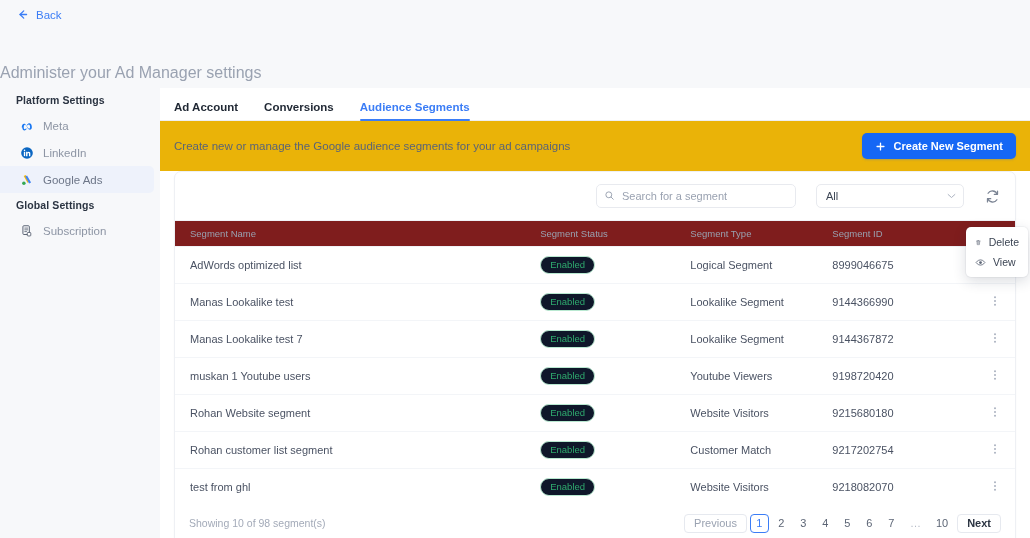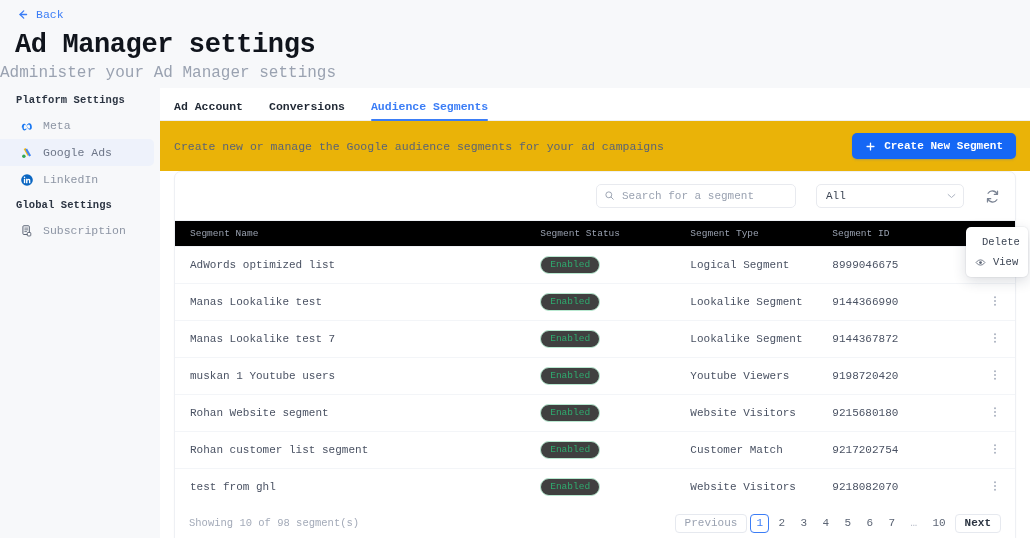--- a/index.html
+++ b/index.html
@@ -3,21 +3,21 @@
 <meta charset="utf-8">
 <style>
   * { box-sizing: border-box; margin: 0; padding: 0; }
   html, body {
     width: 1030px; height: 538px;
     background: #f7f8fa;
     font-family: "Liberation Sans", sans-serif;
     -webkit-font-smoothing: antialiased;
     overflow: hidden;
   }
-  .page { position: relative; width: 1030px; height: 392px; font-family: Liberation Mono, monospace; }
+  .page { position: relative; width: 1030px; height: 392px; }
 
   
   .back-link {
     position: absolute; left: 16px; top: 8px;
     display: flex; align-items: center; gap: 7px;
     color: #3b7df6; font-size: 11.5px; cursor: pointer;
   }
   .back-arrow { display: block; width: 13px; height: 13px; }
 
   
@@ -111,39 +111,39 @@
     background: #fff; cursor: pointer;
   }
   .chev { position: absolute; right: 8px; top: 9px; width: 9px; height: 6px; }
   .refresh-btn {
     width: 17px; height: 17px; cursor: pointer; display:block;
   }
 
   
   table { width: 100%; border-collapse: collapse; table-layout: fixed; }
   thead th {
-    background: #000000; text-align: left;
+    background: #7f1d1d; text-align: left;
     font-size: 9.5px; font-weight: 400; color: #99a1b0;
     padding: 7px 0 7px 0; border-top: 1px solid #f0f2f6;
     border-bottom: 1px solid #f0f2f6;
   }
   tbody td {
     font-size: 11px; color: #4a5263; padding: 0;
     height: 37px; vertical-align: middle;
     border-bottom: 1px solid #f3f5f8;
   }
   tbody tr:last-child td { border-bottom: none; }
   .c-name  { width: 360px; padding-left: 15px !important; }
   .c-status{ width: 148px; }
   .c-type  { width: 140px; }
   .c-id    { width: 140px; }
   .c-act   { width: 40px; text-align: center; }
   .badge {
     display: inline-block; font-size: 9.5px; color: #2faa6e;
-    background: #404040; border: 1px solid #b9e9d1;
+    background: #0f172a; border: 1px solid #b9e9d1;
     border-radius: 9px; padding: 2px 9px 3px;
   }
   .kebab { width: 12px; height: 12px; display: inline-block; cursor: pointer; }
 
   
   .card-foot {
     display: flex; align-items: center; justify-content: space-between;
     padding: 8px 14px 10px; background: #fff;
   }
   .showing { font-size: 10.5px; color: #a3aab8; }
@@ -178,51 +178,50 @@
 <div class="page">
 
   <div class="back-link">
     <svg class="back-arrow" viewBox="0 0 16 16">
       <path d="M9.5 3.5 L5 8 L9.5 12.5" fill="none" stroke="#3b7df6" stroke-width="1.6" stroke-linecap="round" stroke-linejoin="round"></path>
       <path d="M5 8 H13" fill="none" stroke="#3b7df6" stroke-width="1.6" stroke-linecap="round"></path>
     </svg>
     <span>Back</span>
   </div>
 
-  <div class="page-title">Ad Manager settings</div>
   <div class="page-subtitle">Administer your Ad Manager settings</div>
 
   <nav class="sidebar">
 
     <div class="side-group-label">Platform Settings</div>
 
     <div class="side-item">
       <svg class="side-ico" viewBox="0 0 24 24">
         <path d="M3 14.4c0-3.6 1.7-6.3 4-6.3 1.6 0 2.7 1.1 4.2 3.4l1.1 1.8c1.4 2.2 2.2 3.3 3.3 3.3 1 0 1.7-1 1.7-2.7 0-2.1-.9-4.3-2.2-4.3-.7 0-1.4.5-2.2 1.6l-1-1.5C13.2 8.1 14.5 7.1 16 7.1c2.5 0 4.3 2.9 4.3 6.6 0 3-1.3 4.6-3.2 4.6-1.7 0-2.9-1-4.4-3.4l-1.2-2C10.2 10.9 9.4 9.9 8.4 9.9c-1.1 0-2 1.6-2 4.3 0 2.2.6 3.4 1.7 3.4.8 0 1.5-.6 2.4-1.9l.9 1.5c-1.1 1.6-2.3 2.4-3.6 2.4-2.3 0-3.8-2.2-3.8-5.2z" fill="#1877f2"></path>
       </svg>
       <span>Meta</span>
-    </div>
-
-    <div class="side-item active">
-      <svg class="side-ico" viewBox="0 0 24 24">
-        <path d="M9.6 3.3 L16.2 14.8 L12.9 16.7 L6.3 5.2 Z" fill="#fbbc04"></path>
-        <path d="M12.1 4.2 L19 16.1 L15.6 18 L8.8 6.1 Z" fill="#4285f4"></path>
-        <circle cx="6.6" cy="17.4" r="3.0" fill="#34a853"></circle>
-      </svg>
-      <span>Google Ads</span>
     </div>
 
     <div class="side-item">
       <svg class="side-ico" viewBox="0 0 24 24">
         <circle cx="12" cy="12" r="10" fill="#0a66c2"></circle>
         <rect x="6.6" y="10" width="2.3" height="7.4" fill="#fff"></rect>
         <circle cx="7.75" cy="7.4" r="1.4" fill="#fff"></circle>
         <path d="M10.4 10h2.2v1c.5-.8 1.4-1.2 2.4-1.2 2 0 2.7 1.2 2.7 3.2v4.4h-2.3v-3.9c0-1-.3-1.6-1.2-1.6-.8 0-1.4.6-1.4 1.6v3.9h-2.4z" fill="#fff"></path>
       </svg>
       <span>LinkedIn</span>
+    </div>
+
+    <div class="side-item active">
+      <svg class="side-ico" viewBox="0 0 24 24">
+        <path d="M9.6 3.3 L16.2 14.8 L12.9 16.7 L6.3 5.2 Z" fill="#fbbc04"></path>
+        <path d="M12.1 4.2 L19 16.1 L15.6 18 L8.8 6.1 Z" fill="#4285f4"></path>
+        <circle cx="6.6" cy="17.4" r="3.0" fill="#34a853"></circle>
+      </svg>
+      <span>Google Ads</span>
     </div>
 
     <div class="side-group-label">Global Settings</div>
 
     <div class="side-item">
       <svg class="side-ico" viewBox="0 0 24 24">
         <rect x="5" y="3" width="11" height="15" rx="1.6" fill="none" stroke="#5b6474" stroke-width="1.7"></rect>
         <path d="M8.2 7h5M8.2 10h5M8.2 13h3" stroke="#5b6474" stroke-width="1.4" stroke-linecap="round"></path>
         <rect x="12.5" y="14.5" width="6" height="6" rx="1.3" fill="#fff" stroke="#5b6474" stroke-width="1.6"></rect>
       </svg>

